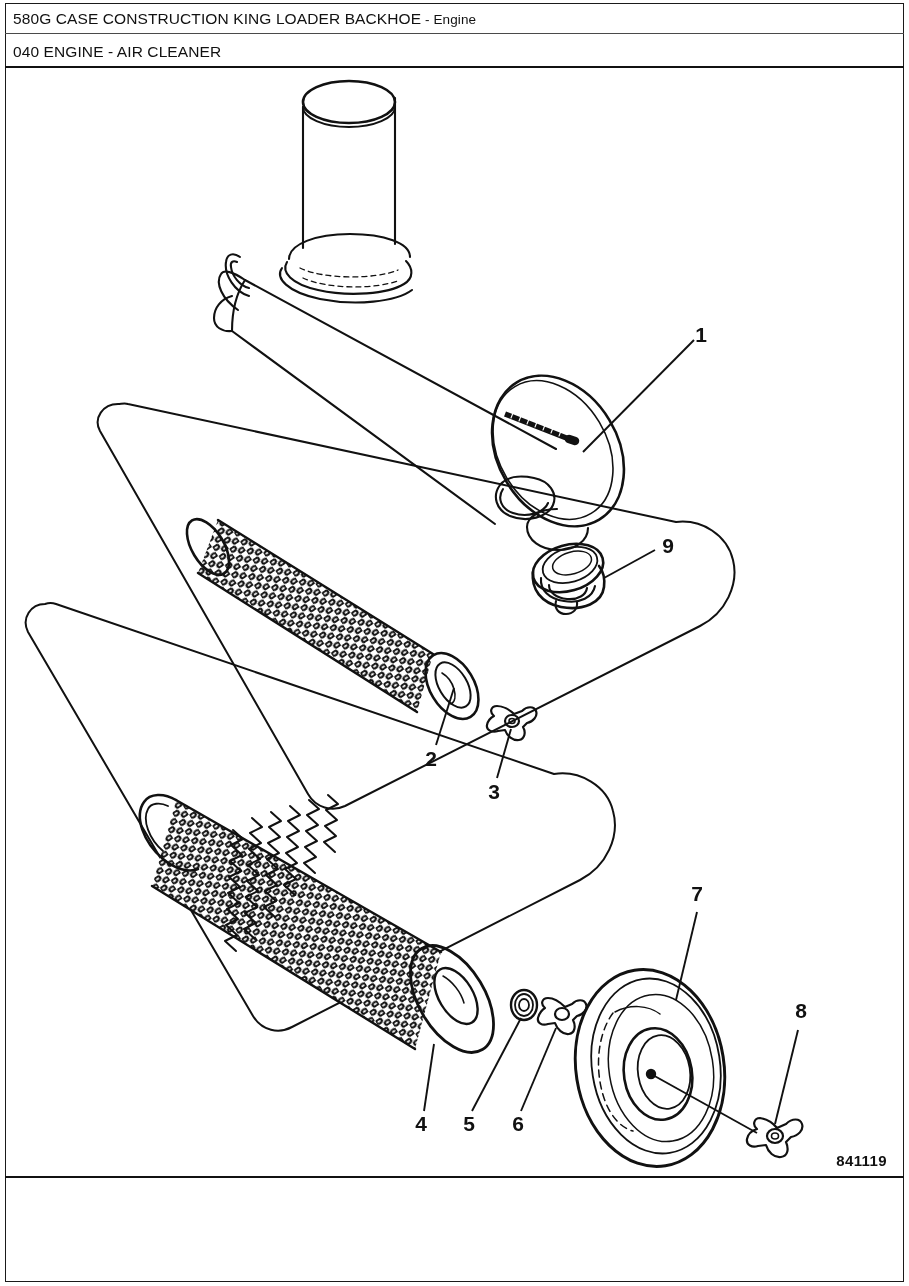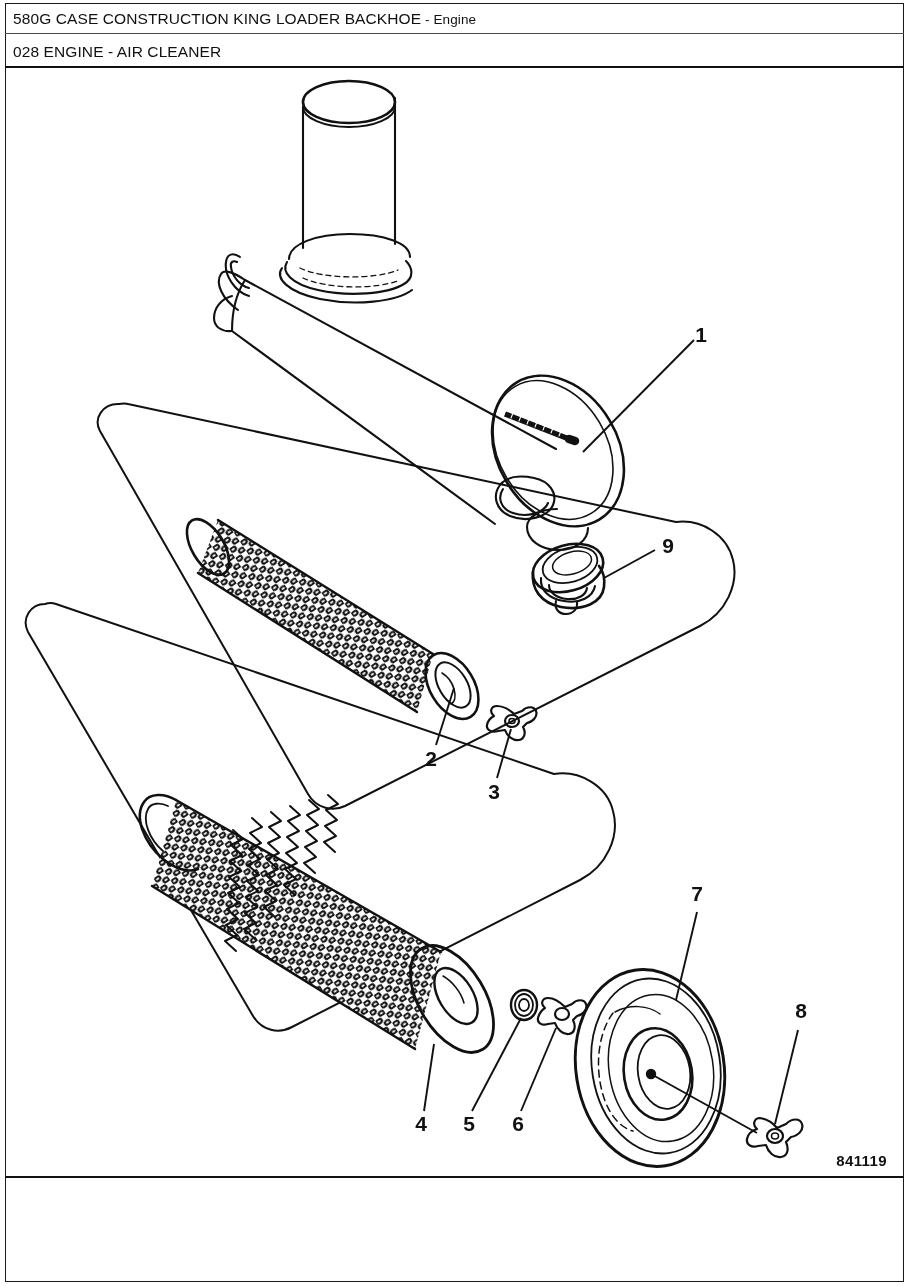--- a/index.html
+++ b/index.html
@@ -69,21 +69,21 @@
 
 <div id="page">
 
   <div id="frame"></div>
   <div class="rule-thin" style="top:33px;"></div>
   <div class="rule-thick" style="top:66px;"></div>
   <div class="rule-thick" style="top:1176px;"></div>
 
   <div class="hdr" id="hdr-line1"><span>580G CASE CONSTRUCTION KING LOADER BACKHOE</span><span class="sub"> - </span><span class="sub">Engine</span></div>
 
-  <div class="hdr" id="hdr-line2">028 ENGINE - AIR CLEANER</div>
+  <div class="hdr" id="hdr-line2">040 ENGINE - AIR CLEANER</div>
 
   <div id="drawing-number">841119</div>
 
   <svg id="art" viewBox="0 0 909 1286" xmlns="http://www.w3.org/2000/svg">
     <defs>
 
       <pattern id="perf" width="13" height="11" patternUnits="userSpaceOnUse" patternTransform="rotate(-34)">
         <rect width="13" height="11" fill="#ffffff"></rect>
         <ellipse cx="3.2" cy="2.8" rx="3.0" ry="2.1" fill="none" stroke="#111" stroke-width="2.1"></ellipse>
         <ellipse cx="9.7" cy="8.3" rx="3.0" ry="2.1" fill="none" stroke="#111" stroke-width="2.1"></ellipse>

